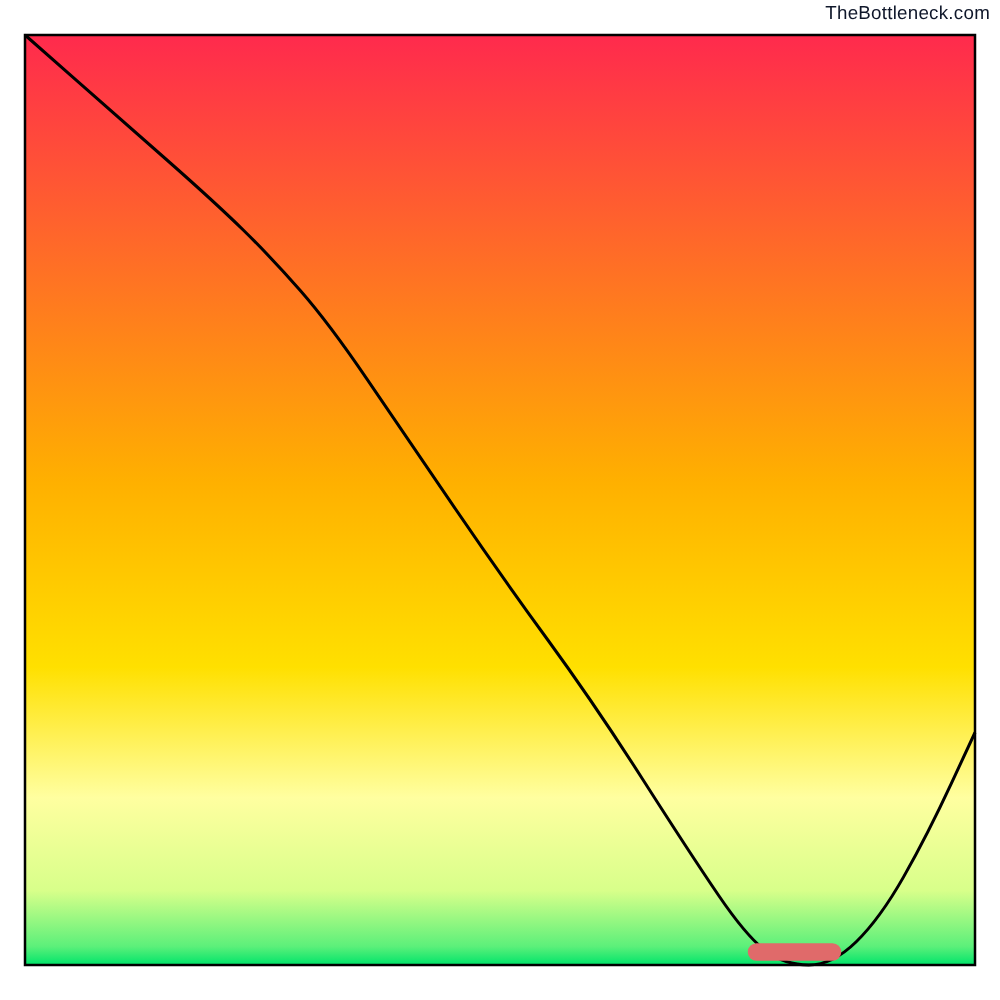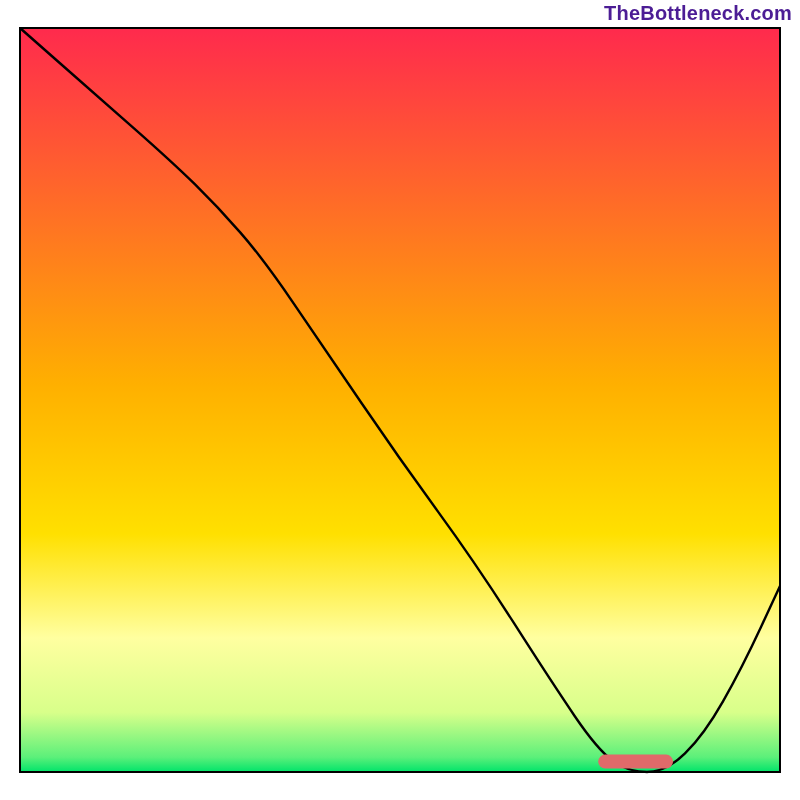--- a/index.html
+++ b/index.html
@@ -12,23 +12,23 @@
   }
   .container {
     position: relative;
     width: 800px;
     height: 800px;
   }
   .watermark {
     position: absolute;
     top: 2px;
     right: 8px;
-    font-size: 20px;
-    font-weight: bold;
-    color: #4c1d95;
+    font-size: 15px;
+    font-weight: normal;
+    color: #0f172a;
     letter-spacing: 0.2px;
     z-index: 30;
   }
   svg.chart-svg {
     position: absolute;
     top: 0;
     left: 0;
   }
 </style>
 </head>

